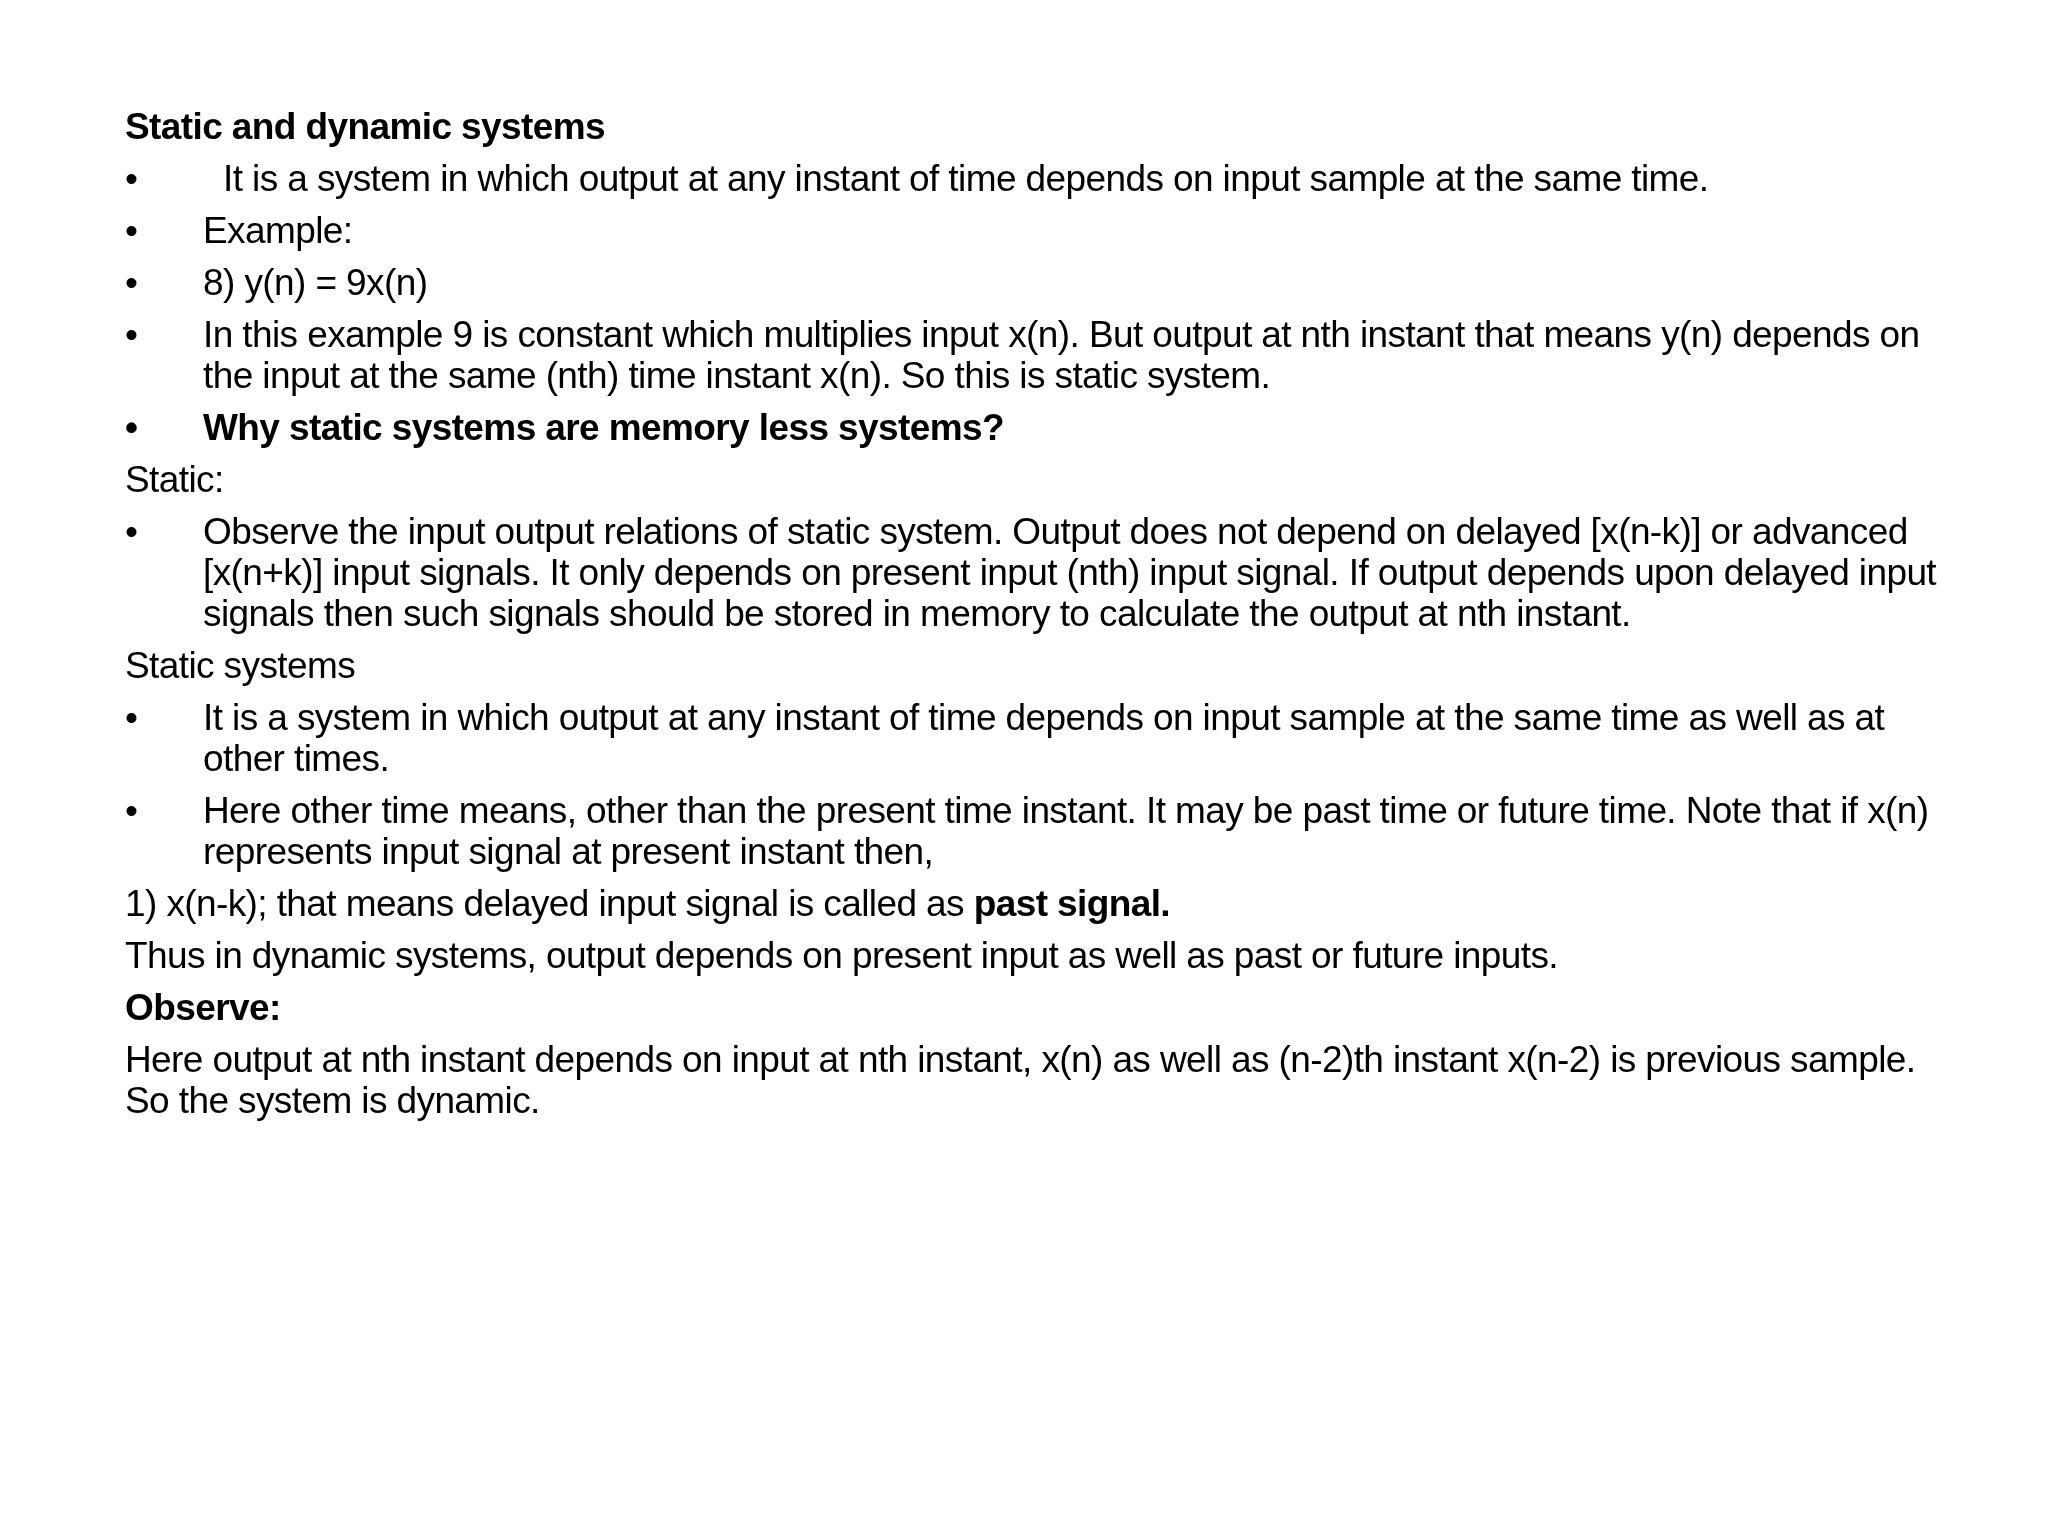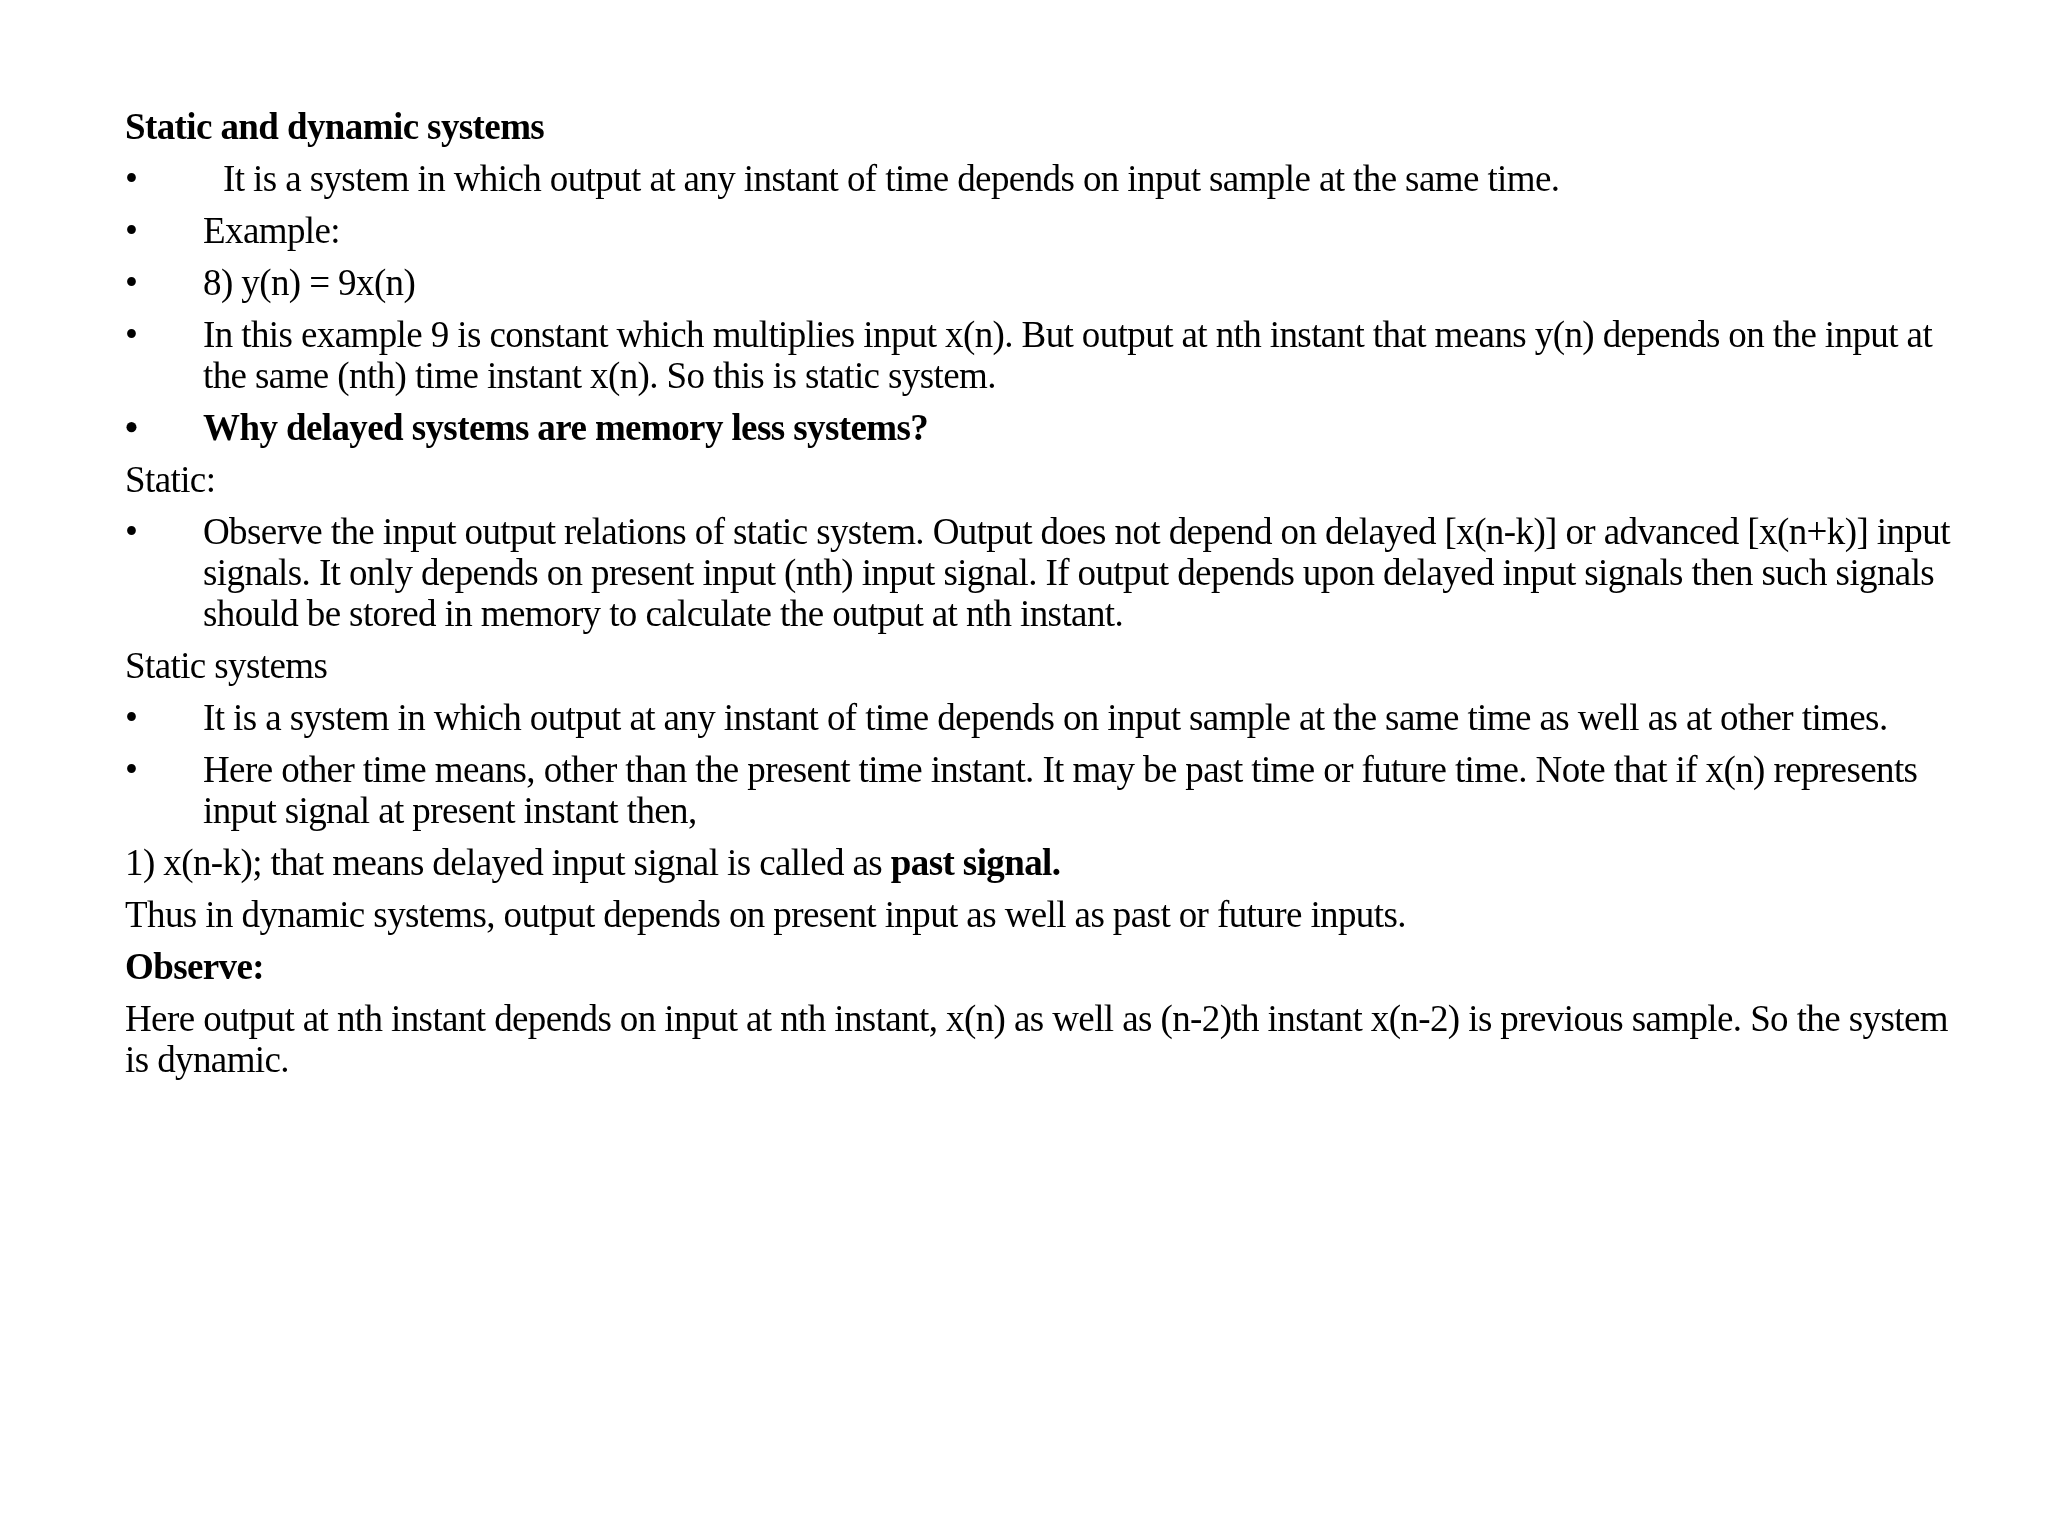--- a/index.html
+++ b/index.html
@@ -1,18 +1,18 @@
 <!DOCTYPE html>
 <html><head>
 <meta charset="utf-8">
 <style>
   html, body { margin: 0; padding: 0; background: #ffffff; }
   body { width: 2048px; height: 1536px; overflow: hidden; position: relative;
          font-family: "Liberation Sans", sans-serif; color: #000; }
-  .slide { position: absolute; left: 125px; top: 106px; width: 1840px; font-family: Liberation Serif, serif; }
+  .slide { position: absolute; left: 125px; top: 106px; width: 1840px; }
   .line { font-size: 37px; line-height: 41px; letter-spacing: -0.6px; margin-bottom: 11px; white-space: normal; }
   .bold { font-weight: bold; }
   .bullet { display: flex; }
   .bullet .dot { width: 78px; flex: 0 0 78px; }
   .bullet .txt { flex: 1; }
   .indent-extra { padding-left: 20px; }
 </style>
 </head>
 <body>
 
@@ -31,21 +31,21 @@
   <div class="line bullet">
     <span class="dot">•</span>
     <span class="txt">8) y(n) = 9x(n)</span>
   </div>
   <div class="line bullet">
     <span class="dot">•</span>
     <span class="txt">In this example 9 is constant which multiplies input x(n). But output at nth instant that means y(n) depends on the input at the same (nth) time instant x(n). So this is static system.</span>
   </div>
   <div class="line bullet bold">
     <span class="dot">•</span>
-    <span class="txt">Why delayed systems are memory less systems?</span>
+    <span class="txt">Why static systems are memory less systems?</span>
   </div>
 
   <div class="line">Static:</div>
 
   <div class="line bullet">
     <span class="dot">•</span>
     <span class="txt">Observe the input output relations of static system. Output does not depend on delayed [x(n-k)] or advanced [x(n+k)] input signals. It only depends on present input (nth) input signal. If output depends upon delayed input signals then such signals should be stored in memory to calculate the output at nth instant.</span>
   </div>
 
   <div class="line">Static systems</div>

